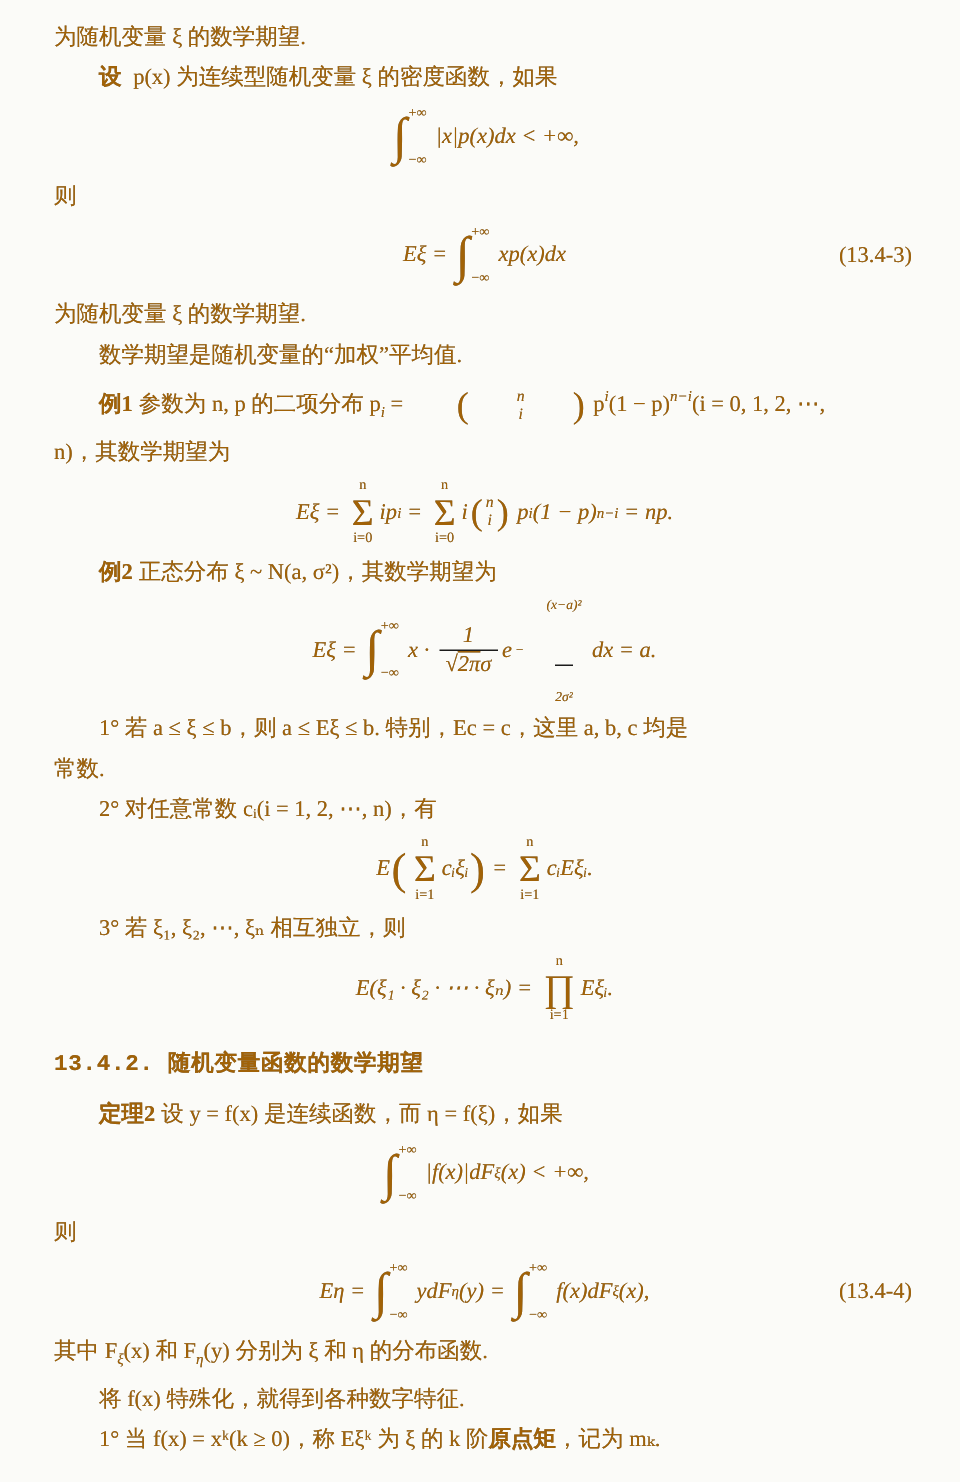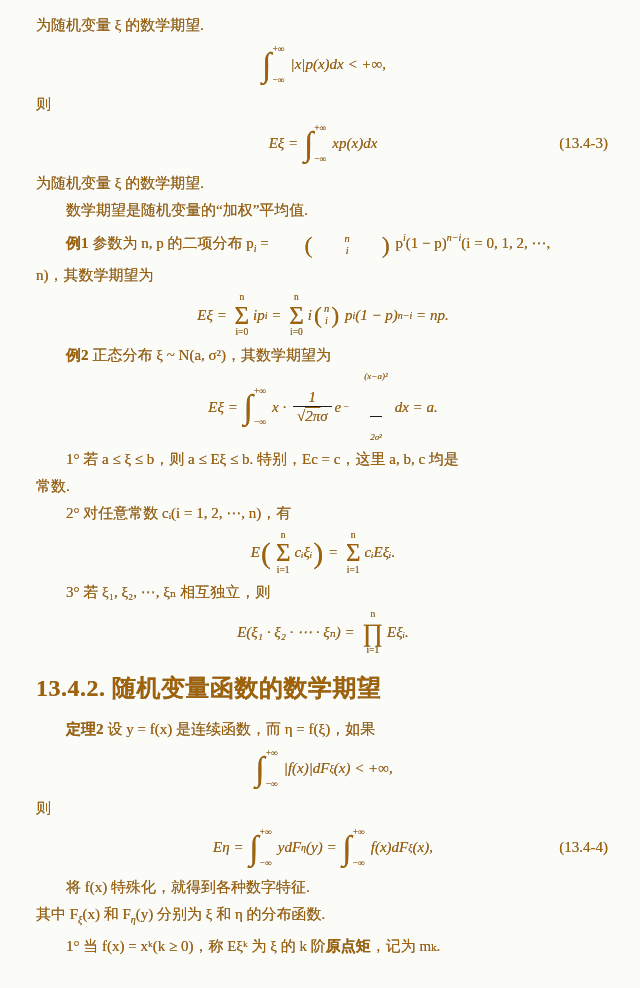--- a/index.html
+++ b/index.html
@@ -37,31 +37,32 @@
   .rbar { text-decoration:overline; }
   
   .supx { font-size:10px; vertical-align:7px; font-style:italic; }
   .subx { font-size:10px; vertical-align:-4px; font-style:italic; }
   .esup { display:inline-flex; align-items:center; font-size:9px; vertical-align:12px; margin-left:2px; line-height:1.1; }
   .esup .efrac { display:inline-flex; flex-direction:column; align-items:center; margin-left:15px;gap:34px; }
   .esup .eden { border-top:.9px solid #1b1b1b; padding-top:16px; }
   .bigparen { font-size:30px; font-weight:300; line-height:1; font-style:normal; margin:0 1px; }
   .gap { margin-left:7px; }
   .sec-head {
-    font-family:Liberation Serif, serif;
-    font-weight:bold; font-size:24px; margin:16px 0 12px; letter-spacing:.5px;
+    font-family:Liberation Mono, monospace;
+    font-weight:bold; font-size:15px; margin:16px 0 12px; letter-spacing:.5px;
   }
 </style>
 </head>
 <body>
 
 <div class="page">
 
   <p class="ln"><span>为随机变量 ξ 的数学期望.</span></p>
 
+  <p class="ln ind"><b class="lbl">设</b><span> p(x) 为连续型随机变量 ξ 的密度函数，如果</span></p>
 
   <div class="formula">
     <span class="fx">
       <span class="bigint"><span class="int-sign">∫</span><span class="int-lims"><span class="hi">+∞</span><span class="lo">−∞</span></span></span>
       <span>|x|p(x)dx &lt; +∞,</span>
     </span>
   </div>
 
   <p class="ln"><span>则</span></p>
 
@@ -163,19 +164,19 @@
     <span class="fx">
       <span>Eη = </span>
       <span class="bigint"><span class="int-sign">∫</span><span class="int-lims"><span class="hi">+∞</span><span class="lo">−∞</span></span></span>
       <span>ydF</span><span class="subx">η</span><span>(y) = </span>
       <span class="bigint"><span class="int-sign">∫</span><span class="int-lims"><span class="hi">+∞</span><span class="lo">−∞</span></span></span>
       <span>f(x)dF</span><span class="subx">ξ</span><span>(x),</span>
     </span>
     <span class="tag">(13.4-4)</span>
   </div>
 
+  <p class="ln"><span>其中 F</span><span class="subx">ξ</span><span>(x) 和 F</span><span class="subx">η</span><span>(y) 分别为 ξ 和 η 的分布函数.</span></p>
+
   <p class="ln ind"><span>将 f(x) 特殊化，就得到各种数字特征.</span></p>
-
-  <p class="ln"><span>其中 F</span><span class="subx">ξ</span><span>(x) 和 F</span><span class="subx">η</span><span>(y) 分别为 ξ 和 η 的分布函数.</span></p>
 
   <p class="ln ind"><span>1° 当 f(x) = xᵏ(k ≥ 0)，称 Eξᵏ 为 ξ 的 k 阶</span><b>原点矩</b><span>，记为 mₖ.</span></p>
 
 </div>
 
 </body></html>

